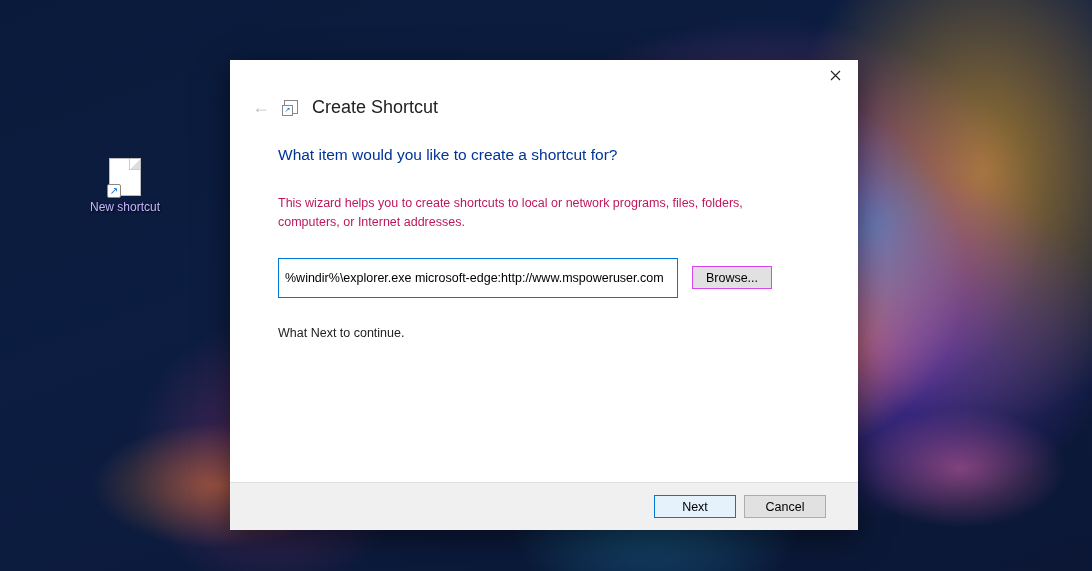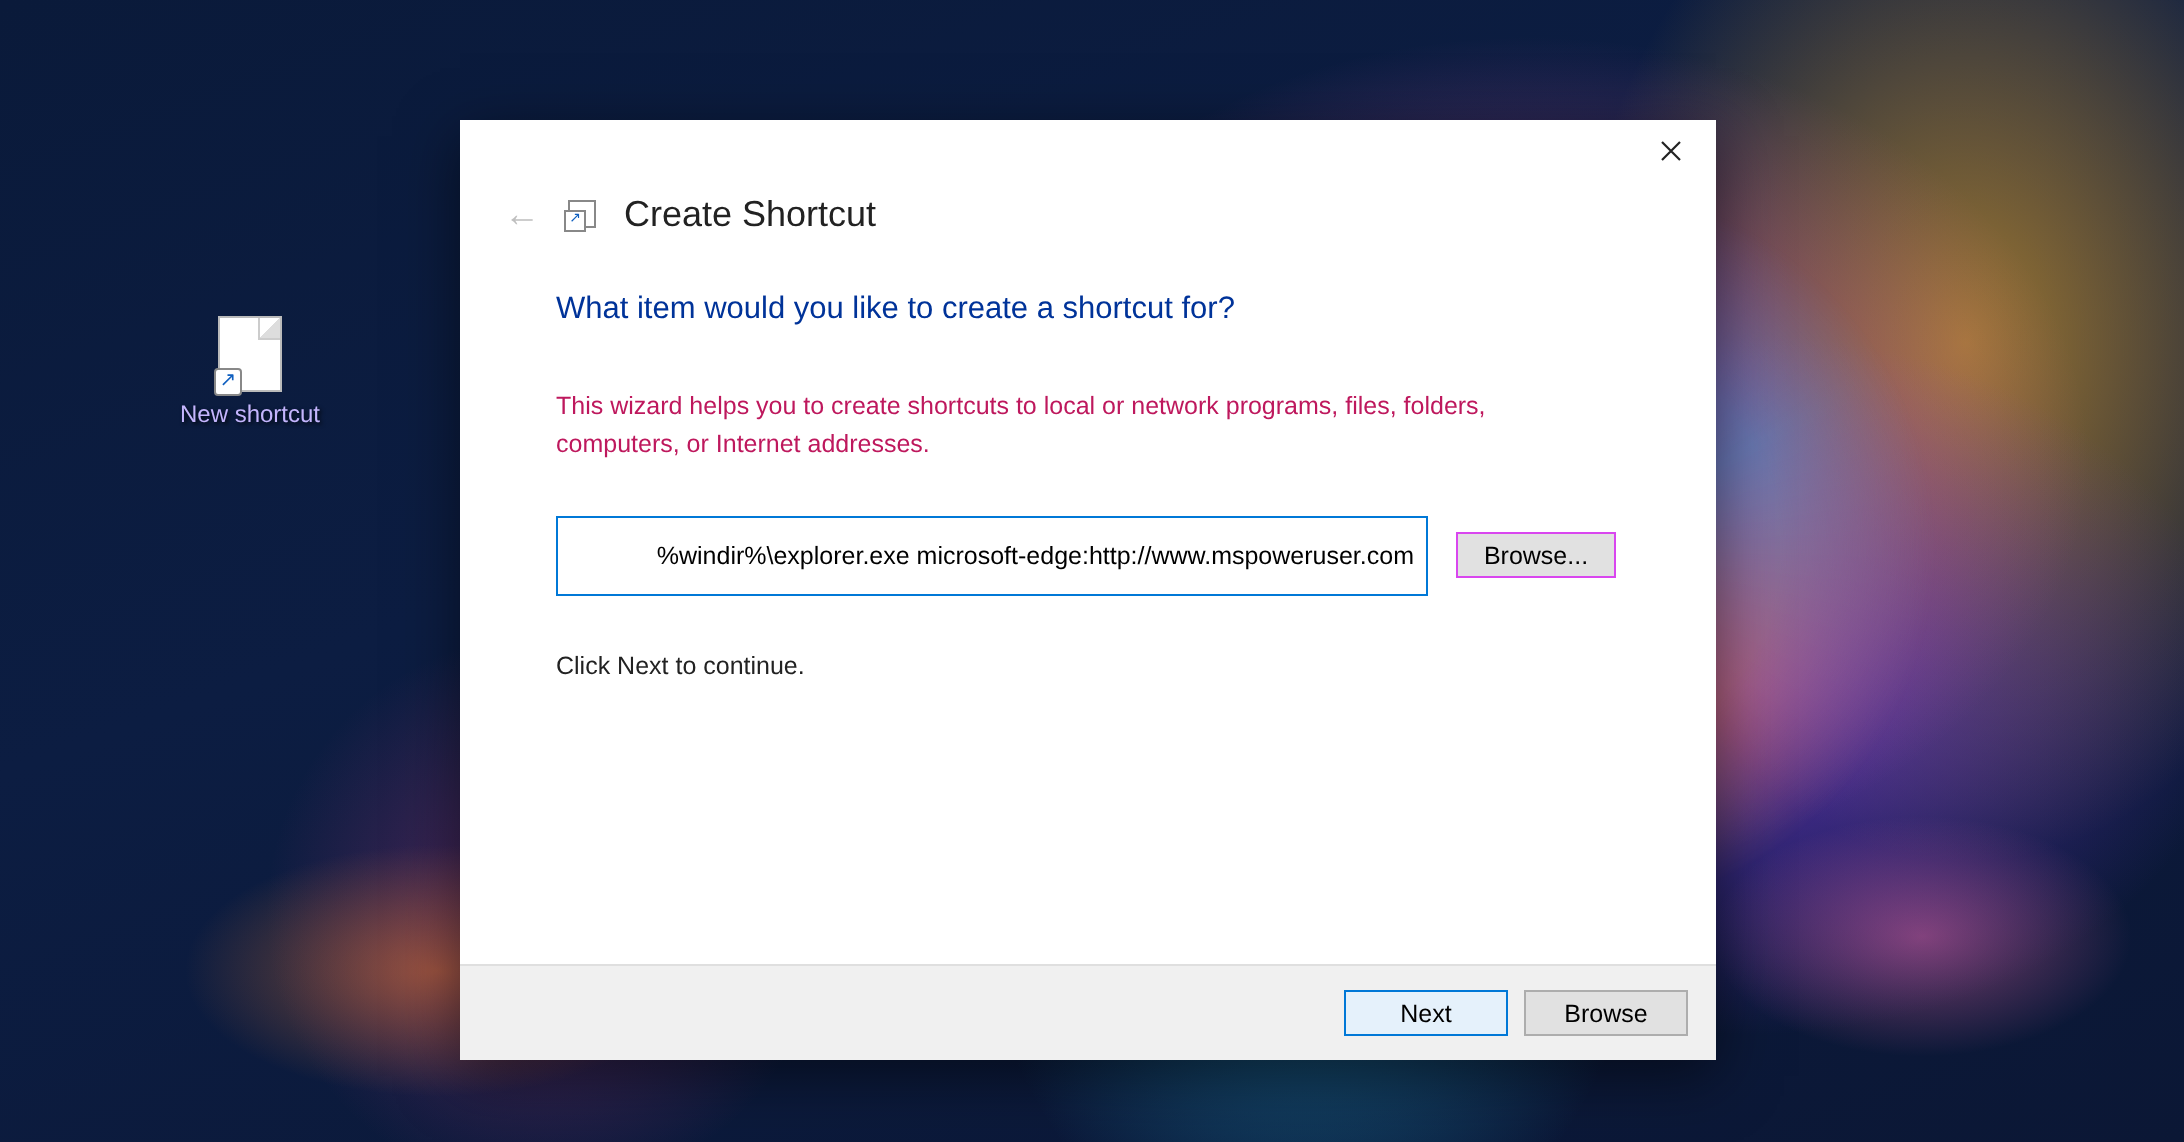--- a/index.html
+++ b/index.html
@@ -166,49 +166,48 @@
     font-size:12.5px;
     margin-bottom:4px;
   }
   .field-row {
     display:flex;
     gap:14px;
     align-items:center;
     margin-bottom: 28px;
   }
   .location-input {
-    width: 436px;
+    width: 400px;
     height: 24px;
     border: 1px solid #0078d7;
     padding: 19px 6px;
     font-size:12.5px;
     font-family:inherit;
     outline:none;
-    text-align:right;
   }
   .browse-btn {
     width:80px; height:23px;
     background:#e1e1e1;
     border:1px solid #d946ef;
     font-size:12.5px;
     cursor:pointer;
   }
   .continue-text {
     font-size:12.5px;
   }
 
   .footer {
     height:48px;
     border-top:1px solid #dfdfdf;
     background:#f0f0f0;
     display:flex;
     justify-content:flex-end;
     align-items:center;
     gap:8px;
-    padding: 0 14px;
+    padding: 0 32px;
   }
   .footer button {
     width:82px; height:23px;
     font-size:12.5px;
     background:#e1e1e1;
     border:1px solid #adadad;
     cursor:pointer;
   }
   .footer button.primary {
     border:1px solid #0078d7;
@@ -242,20 +241,20 @@
     <span class="wizard-title">Create Shortcut</span>
   </div>
 
   <div class="content">
     <div class="heading">What item would you like to create a shortcut for?</div>
     <div class="desc">This wizard helps you to create shortcuts to local or network programs, files, folders, computers, or Internet addresses.</div>
     <div class="field-row">
       <input class="location-input" type="text" value="%windir%\explorer.exe microsoft-edge:http://www.mspoweruser.com" style="">
       <button class="browse-btn">Browse...</button>
     </div>
-    <div class="continue-text">Click Next to continue.</div>
+    <div class="continue-text">What Next to continue.</div>
   </div>
 
   <div class="footer">
     <button class="primary">Next</button>
-    <button>Browse</button>
+    <button>Cancel</button>
   </div>
 </div>
 
 </body></html>

